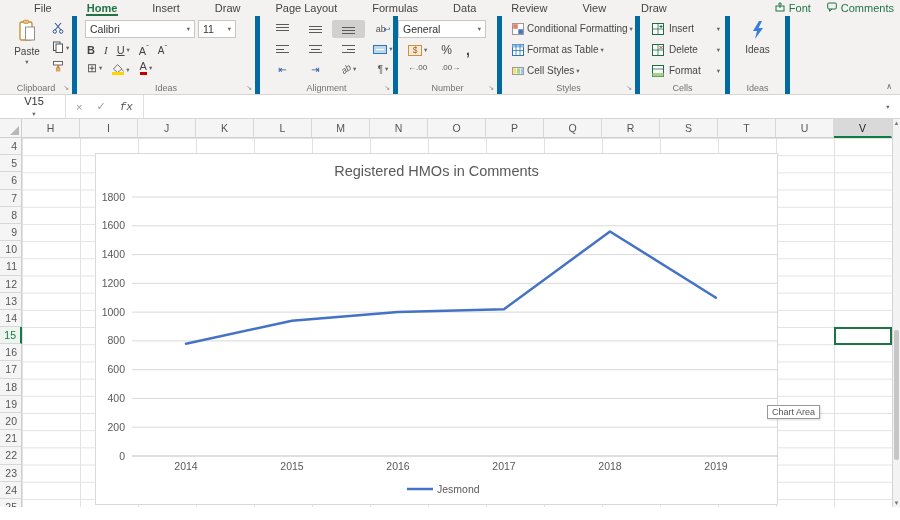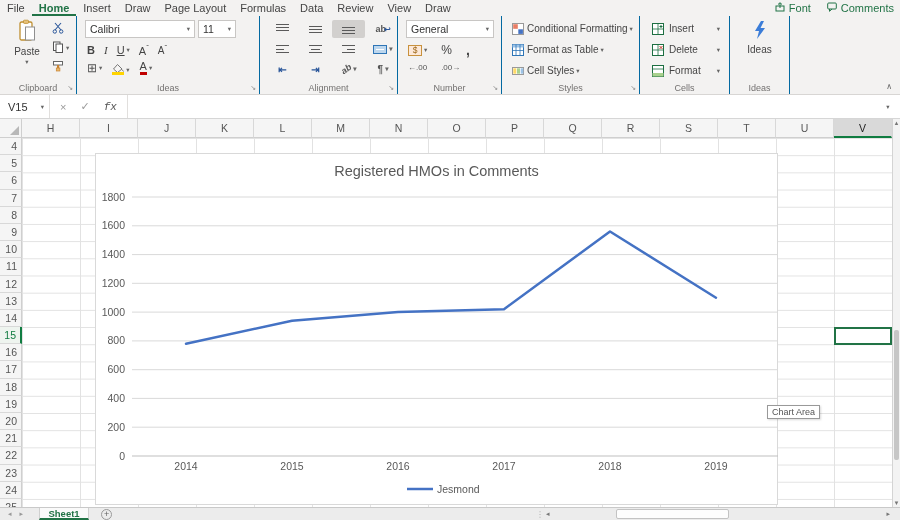--- a/index.html
+++ b/index.html
@@ -3,30 +3,30 @@
 <meta charset="utf-8">
 <style>
   * { margin:0; padding:0; box-sizing:border-box; cursor:default; }
   html,body { font-family:"Liberation Sans", sans-serif; }
   .app { position:relative; width:900px; height:520px; background:#fff; overflow:hidden;
          font-family:"Liberation Sans", sans-serif; color:#333; }
 
   
   .tabsbar { position:absolute; left:0; top:0; width:900px; height:16px; background:#f3f2f1;
              display:flex; align-items:center; font-size:11px; color:#444; }
-  .rtab { padding:0 7px; height:16px; line-height:16px; white-space:nowrap; }
+  .rtab { padding:0 1px; height:16px; line-height:16px; white-space:nowrap;margin-left:33px; }
   .rtab.active { color:#217346; border-bottom:2.5px solid #217346; font-weight:bold; }
   .topright { position:absolute; right:6px; top:0; display:flex; gap:16px; align-items:center;
               color:#217346; font-size:11px; height:16px; }
   .topright .tr-btn { display:flex; gap:4px; align-items:center; }
 
   
   .ribbon { position:absolute; left:0; top:16px; width:900px; height:79px; background:#f3f2f1;
             border-bottom:1px solid #d8d6d4; display:flex; font-size:10px; color:#444; }
-  .rgroup { position:relative; height:78px; border-right:1px solid #0369a1; flex:none; }
+  .rgroup { position:relative; height:78px; border-right:5px solid #0369a1; flex:none; }
   .glabel { position:absolute; bottom:1px; left:0; right:0; text-align:center;
             font-size:9px; color:#737170; }
   .launcher { position:absolute; bottom:2px; right:3px; font-size:7px; color:#8a8a8a; }
   .chev { font-size:6.5px; color:#666; }
   .smbtn { display:flex; align-items:center; gap:2px; }
 
   
   .paste-btn { position:absolute; left:6px; top:3px; width:42px; height:60px; display:flex;
                flex-direction:column; align-items:center; gap:1px; font-size:10px; }
   .clip-col { position:absolute; left:52px; top:5px; display:flex; flex-direction:column; gap:4px; }
@@ -41,21 +41,21 @@
   .bold-b { font-weight:bold; } .ital-i { font-style:italic; font-family:"Liberation Serif",serif; }
   .und-u { text-decoration:underline; }
   .a-red { font-size:11px; border-bottom:3px solid #c00000; line-height:11px; }
   .a-mark { font-size:8px; vertical-align:super; }
   .bucket-wrap { display:flex; flex-direction:column; align-items:center; }
   .color-bar { width:12px; height:3px; background:#ffd400; margin-top:-1px; }
   .borders-glyph { font-size:12px; color:#555; }
 
   
   .al-grid { position:absolute; left:6px; top:3px; display:grid;
-             grid-template-columns:33px 33px 33px 36px; grid-auto-rows:20px; align-items:center;font-weight:bold; }
+             grid-template-columns:33px 33px 33px 36px; grid-auto-rows:20px; align-items:center; }
   .al-cell { display:flex; align-items:center; justify-content:center; gap:2px; height:18px; border-radius:2px; }
   .al-cell.selected { background:#d2d0ce; }
   .bars { position:relative; width:13px; height:10px; display:inline-block; }
   .bars i { position:absolute; left:0; height:1.4px; background:#5a5a5a; width:100%; }
   .v-top i:nth-child(1){top:0}.v-top i:nth-child(2){top:3px}.v-top i:nth-child(3){top:6px}
   .v-mid i:nth-child(1){top:2px}.v-mid i:nth-child(2){top:5px}.v-mid i:nth-child(3){top:8px}
   .v-bot i:nth-child(1){top:3px}.v-bot i:nth-child(2){top:6px}.v-bot i:nth-child(3){top:9px}
   .h-left i:nth-child(1){top:1px}.h-left i:nth-child(2){top:4.5px;width:62%}.h-left i:nth-child(3){top:8px}
   .h-center i:nth-child(1){top:1px}.h-center i:nth-child(2){top:4.5px;width:62%;left:19%}.h-center i:nth-child(3){top:8px}
   .h-right i:nth-child(1){top:1px}.h-right i:nth-child(2){top:4.5px;width:62%;left:38%}.h-right i:nth-child(3){top:8px}
@@ -86,22 +86,22 @@
               border:1px solid #c8c6c4; border-radius:2px; display:flex; align-items:center; justify-content:center; }
   .edit-lbl { position:absolute; left:0; right:0; top:32px; text-align:center; font-size:10px; }
   .edit-chv { position:absolute; left:0; right:0; top:45px; text-align:center; }
   .ideas-btn { position:absolute; left:0; right:0; top:5px; display:flex; flex-direction:column;
                align-items:center; gap:3px; font-size:10px; }
   .collapse-chv { position:absolute; right:8px; bottom:3px; font-size:8px; color:#666; }
 
   
   .fbar { position:absolute; left:0; top:95px; width:900px; height:24px; background:#fff;
           border-bottom:1px solid #d6d6d6; display:flex; align-items:stretch; font-size:11px; }
-  .namebox { width:50px; display:flex; align-items:center; justify-content:space-between;
-             padding:0 5px 0 8px; border-right:1px solid #e1dfdd; }
+  .namebox { width:66px; display:flex; align-items:center; justify-content:space-between;
+             padding:0 5px 0 8px; border-right:1px solid #e1dfdd;flex-direction:column; }
   .fbtns { display:flex; align-items:center; gap:14px; padding:0 10px; color:#999;
            border-right:1px solid #e1dfdd; }
   .fx { font-style:italic; font-family:Liberation Mono, monospace; color:#555; }
   .finput { flex:1; }
   .fexpand { width:24px; display:flex; align-items:center; justify-content:center; color:#666; }
 
   
   .corner { position:absolute; left:0; top:119px; width:22px; height:19px; background:#f5f5f5;
             border-right:1px solid #cfcfcf; border-bottom:1px solid #cfcfcf; }
   .corner i { position:absolute; right:2px; bottom:2px; width:0; height:0;
@@ -339,21 +339,21 @@
         <div class="al-cell">
             <span class="para">¶</span>
             <span class="chev">▾</span>
           </div>
       </div>
       <div class="glabel">Alignment</div>
       <div class="launcher">↘</div>
     </div>
 
     <div class="rgroup" style="width:104px">
-      <div class="fg-row1" style="left:8px">
+      <div class="fg-row1" style="left:0">
         <div class="selbox" style="width:88px">
           <span>General</span>
           <span class="chev">▾</span>
         </div>
       </div>
       <div class="num-row2">
         <span class="smbtn">
             <span class="dollar-ic">$</span>
             <span class="chev">▾</span>
           </span>
@@ -547,28 +547,14 @@
 
   <div class="selcell"></div>
   <div class="tooltip">Chart Area</div>
 
   <div class="vscroll">
     <div class="up">▲</div>
     <div class="vthumb"></div>
     <div class="down">▼</div>
   </div>
 
-  <div class="sheetbar">
-    <div class="snav">
-      <span>◂</span>
-      <span>▸</span>
-    </div>
-    <div class="stab">Sheet1</div>
-    <div class="addsheet">+</div>
-    <div class="hdots">⋮</div>
-    <div class="hscroll">
-      <span class="la">◂</span>
-      <div class="hthumb"></div>
-      <span class="ra">▸</span>
-    </div>
-  </div>
 
 </div>
 
 </body></html>

